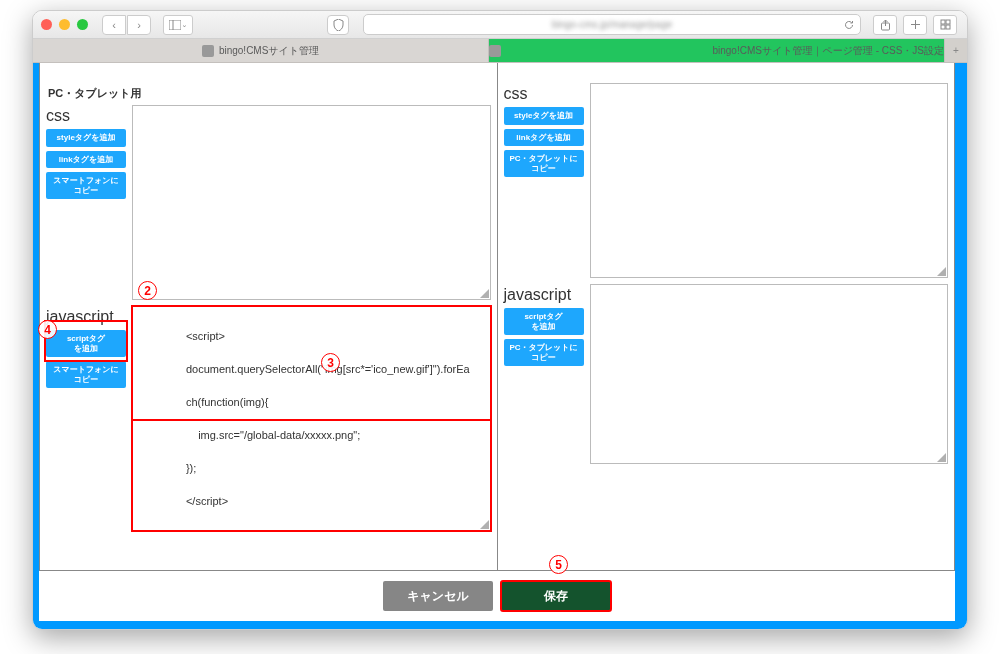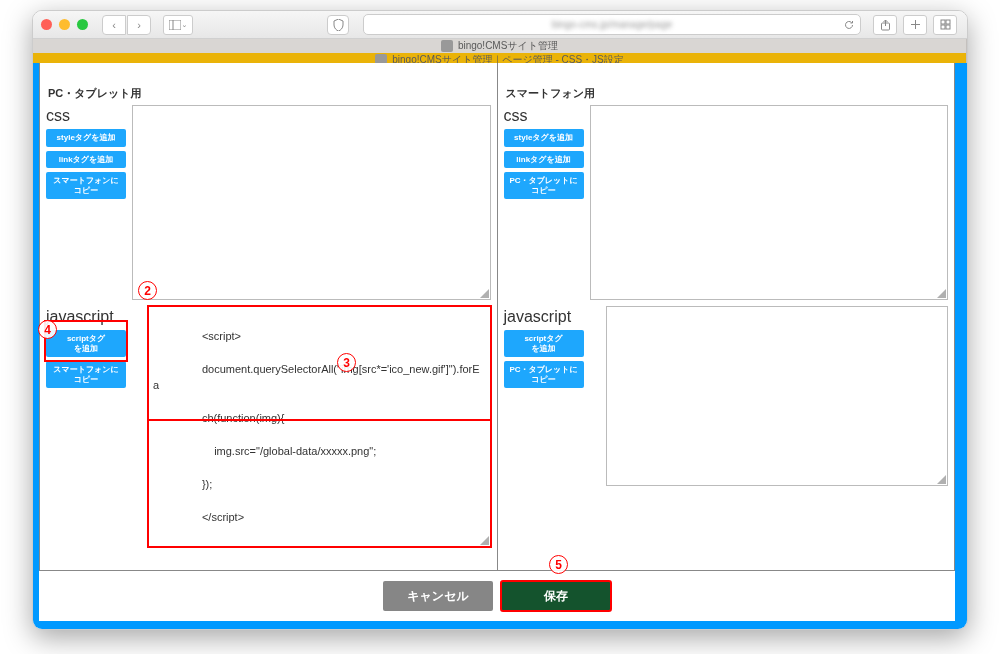--- a/index.html
+++ b/index.html
@@ -85,34 +85,34 @@
     .right-tools {
       display: flex;
       gap: 4px;
     }
     .tabbar {
       height: 24px;
       background: #d9d6d3;
       border-bottom: 1px solid #c4c0bd;
       display: flex;
       font-size: 10px;
-      flex-direction: column;
     }
     .tab {
       flex: 1;
       display: flex;
       align-items: center;
       justify-content: center;
       gap: 5px;
       border-right: 1px solid #c4c0bd;
       color: #5a5a5a;
       position: relative;
     }
     .tab.active {
-      background: #eab308;
+      background: #22c55e;
+      justify-content: space-between;
     }
     .tab .tab-icon {
       width: 12px;
       height: 12px;
       background: #999;
       border-radius: 2px;
     }
     .newtab {
       width: 22px;
       display: flex;
@@ -200,21 +200,20 @@
       right: 1px;
       bottom: 1px;
       width: 0;
       height: 0;
       border-style: solid;
       border-width: 0 0 9px 9px;
       border-color: transparent transparent #b0b0b0 transparent;
     }
     .section.js .textarea {
       min-height: 180px;
-      margin-left: 16px;
     }
     .footer {
       height: 50px;
       display: flex;
       align-items: center;
       justify-content: center;
       gap: 8px;
     }
     .footer-btn {
       width: 110px;
@@ -390,21 +389,20 @@
                   <span>3</span>
                 </div>
 
               <div class="hl-box" style="top:-2px;left:-2px;right:-2px;height:116px"></div>
               <div class="resize-grip"></div>
             </div>
           </div>
         </div>
 
         <div class="col">
-          <div class="col-title">スマートフォン用</div>
 
           <div class="section">
             <div style="display:flex;flex-direction:column;gap:4px;width:80px">
               <div class="section-label">css</div>
               <button class="blue-btn">styleタグを追加</button>
               <button class="blue-btn">linkタグを追加</button>
               <button class="blue-btn">PC・タブレットに
 コピー</button>
             </div>
             <div class="textarea">

